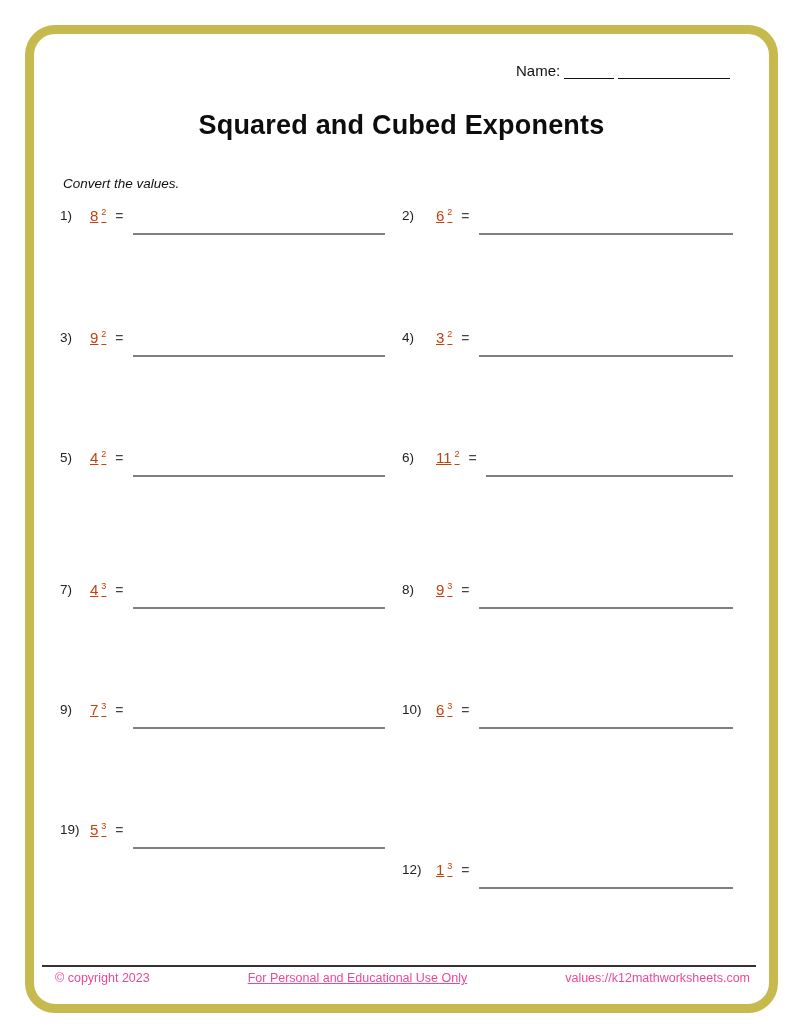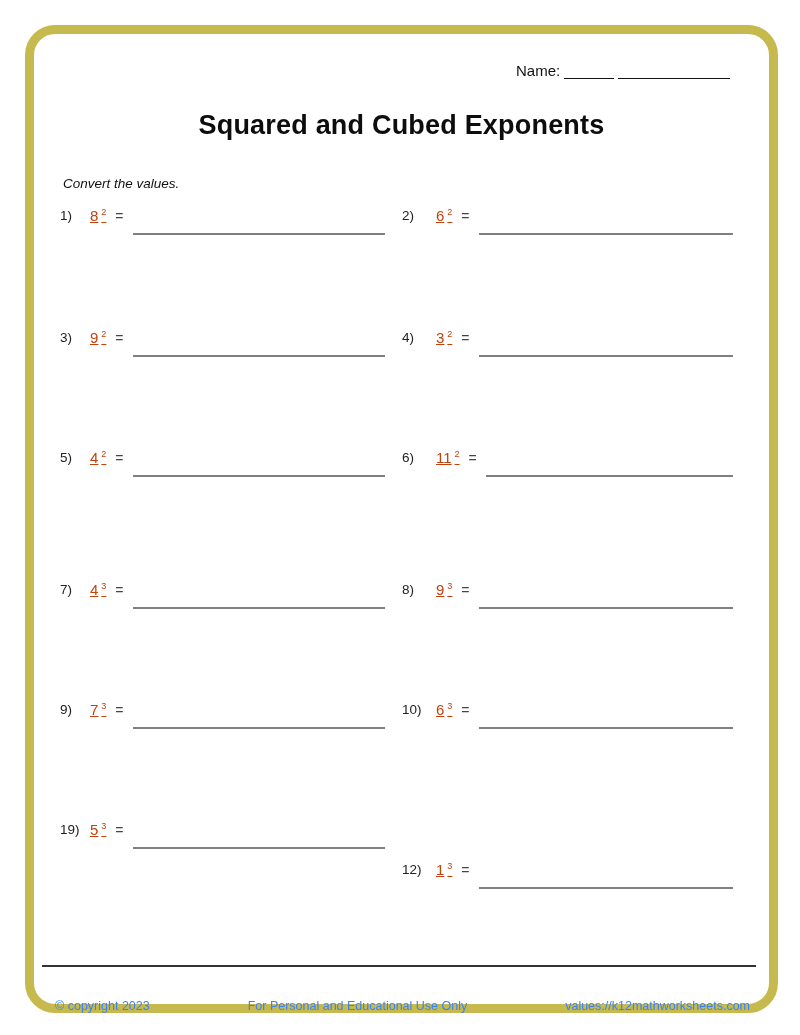--- a/index.html
+++ b/index.html
@@ -33,22 +33,22 @@
   .cell.right .p-num { width:30px; }
   .p-expr { font-size:15px; padding-top:1px; margin-left:4px; color:#c2410c; white-space:nowrap; flex:none;text-decoration:underline; }
   .p-exp { font-size:9px; vertical-align:super; margin-left:3px; }
   .p-eq { font-size:14px; padding-top:2px; margin-left:9px; color:#444; flex:none; }
   .answer-blank { flex:1; height:29px; border-bottom:2px solid #7f7f7f; margin-left:9px; }
 
   
   .footer-rule { left:8px; top:931px; width:714px; border-top:2px solid #333; }
   .footer { left:8px; top:937px; width:714px; display:flex;
     justify-content:space-between; align-items:baseline;
-    font-size:12.5px; color:#3b82f6; padding:0 6px 0 13px;margin-top:28px; }
-  .footer .mid { text-align:right; }
+    font-size:12.5px; color:#ec4899; padding:0 6px 0 13px; }
+  .footer .mid { text-align:right;text-decoration:underline; }
 </style>
 </head>
 <body>
 
 <div class="sheet">
 
   <div class="abs name-row">
     <span class="name-label">Name:</span>
     <span class="name-seg short"></span>
     <span class="name-seg long"></span>

